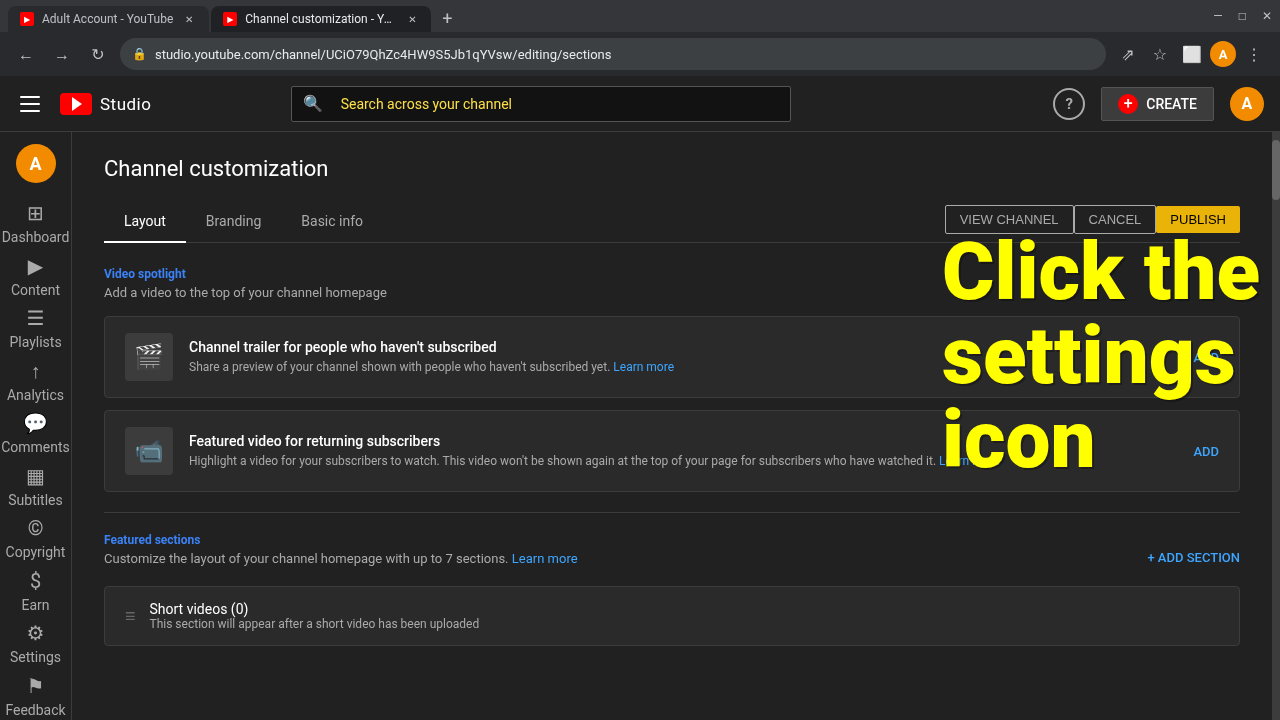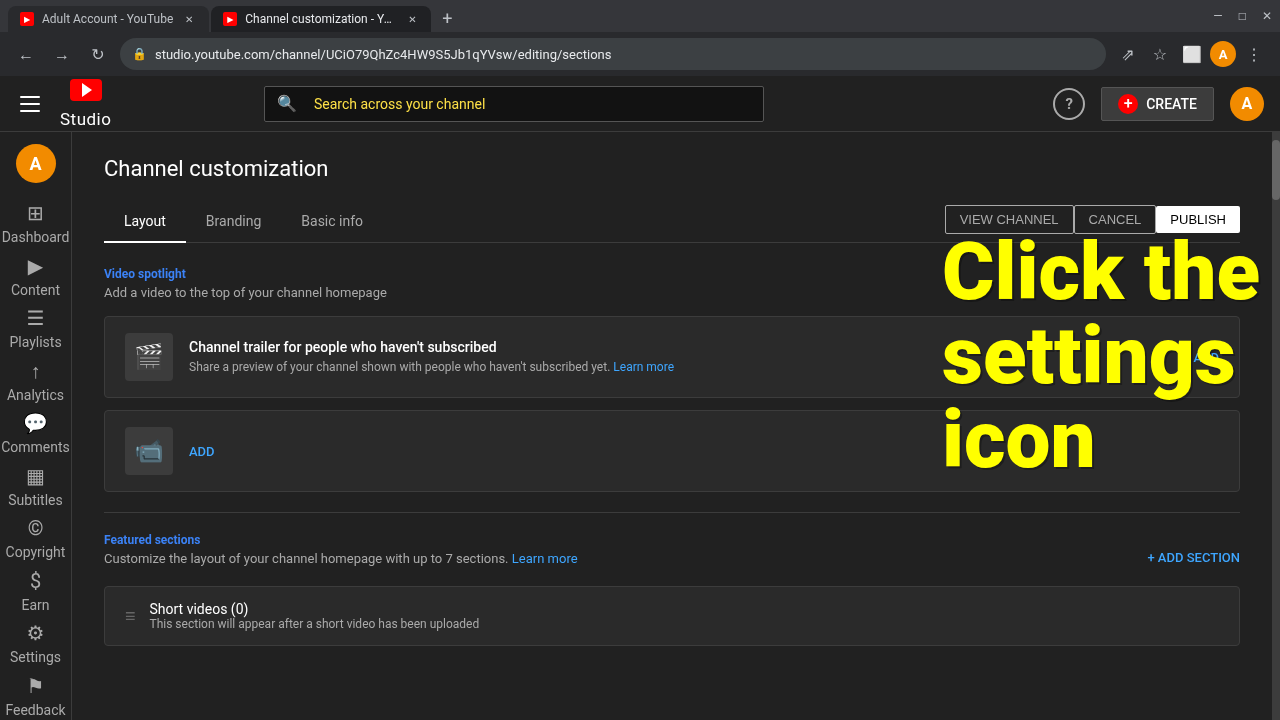--- a/index.html
+++ b/index.html
@@ -188,21 +188,20 @@
       display: block;
       height: 2px;
       background: #fff;
       border-radius: 1px;
     }
     .studio-logo {
       display: flex;
       align-items: center;
       gap: 8px;
       cursor: pointer;
-      flex-direction: column;
     }
     .yt-logo-red {
       width: 32px;
       height: 22px;
       background: #ff0000;
       border-radius: 4px;
       display: flex;
       align-items: center;
       justify-content: center;
       position: relative;
@@ -427,21 +426,21 @@
       background: transparent;
       border: 1px solid #aaa;
       color: #aaa;
     }
     .btn-cancel {
       background: transparent;
       border: 1px solid #aaa;
       color: #aaa;
     }
     .btn-publish {
-      background: #ffffff;
+      background: #eab308;
       border: none;
       color: #000;
     }
 
     
     .section-title {
       font-size: 12px;
       font-weight: 700;
       color: #3b82f6;
       margin-bottom: 4px;
@@ -722,20 +721,27 @@
             <span class="card-link">Learn more</span>
           </div>
         </div>
         <div class="card-action">ADD</div>
       </div>
 
       <div class="content-card">
         <div class="card-icon-box">
           <span class="icon-inner">📹</span>
         </div>
+        <div class="card-text">
+          <div class="card-title">Featured video for returning subscribers</div>
+          <div class="card-desc">
+            <span>Highlight a video for your subscribers to watch. This video won't be shown again at the top of your page for subscribers who have watched it.</span>
+            <span class="card-link">Learn more</span>
+          </div>
+        </div>
         <div class="card-action">ADD</div>
       </div>
 
       <div class="divider"></div>
 
       <div class="featured-header">
         <div>
           <div class="section-title">Featured sections</div>
           <div class="section-subtitle">
             <span>Customize the layout of your channel homepage with up to 7 sections.</span>

